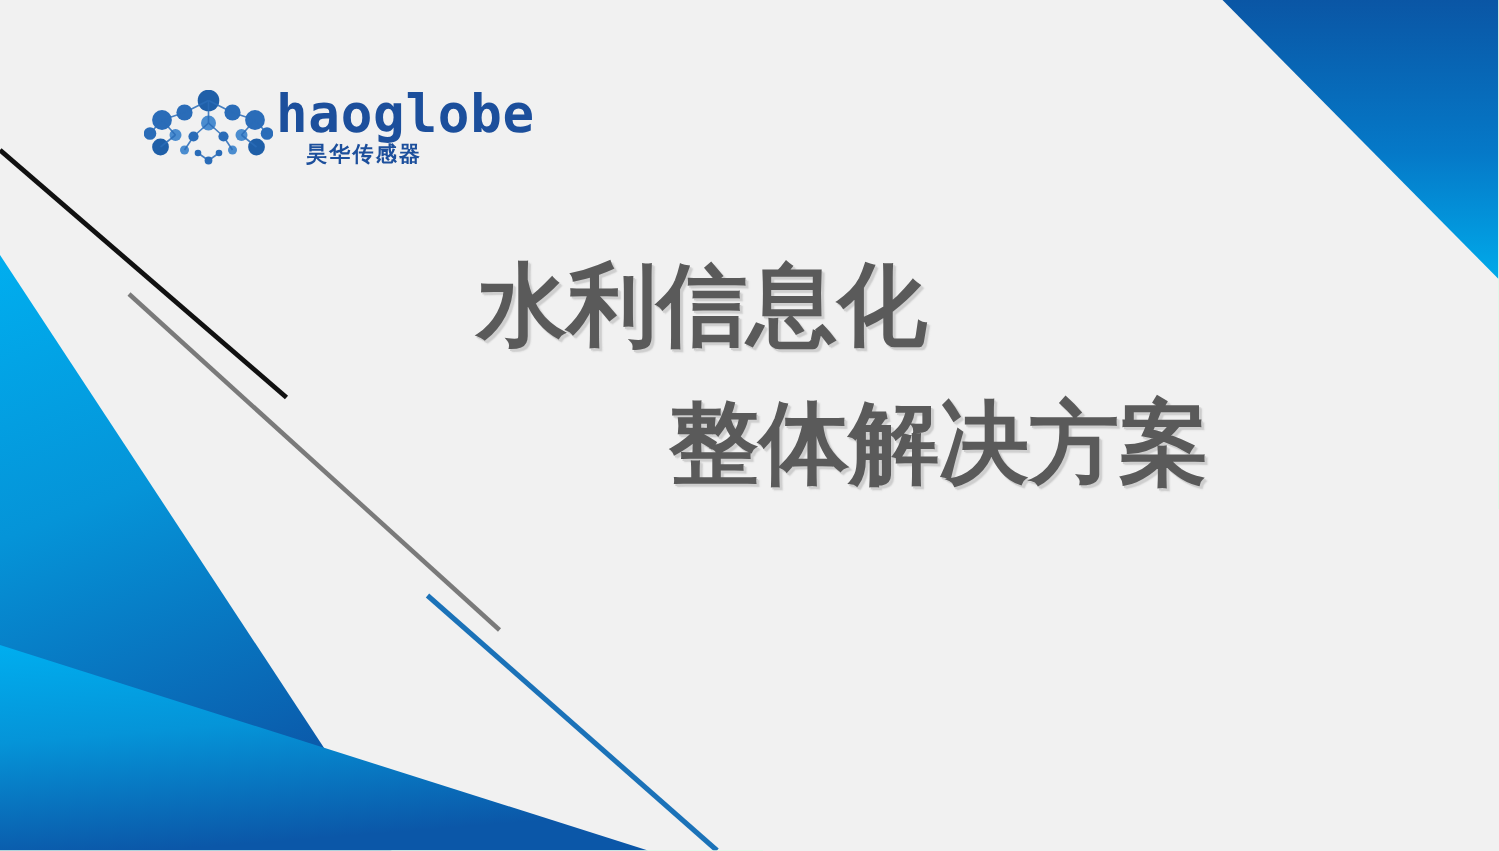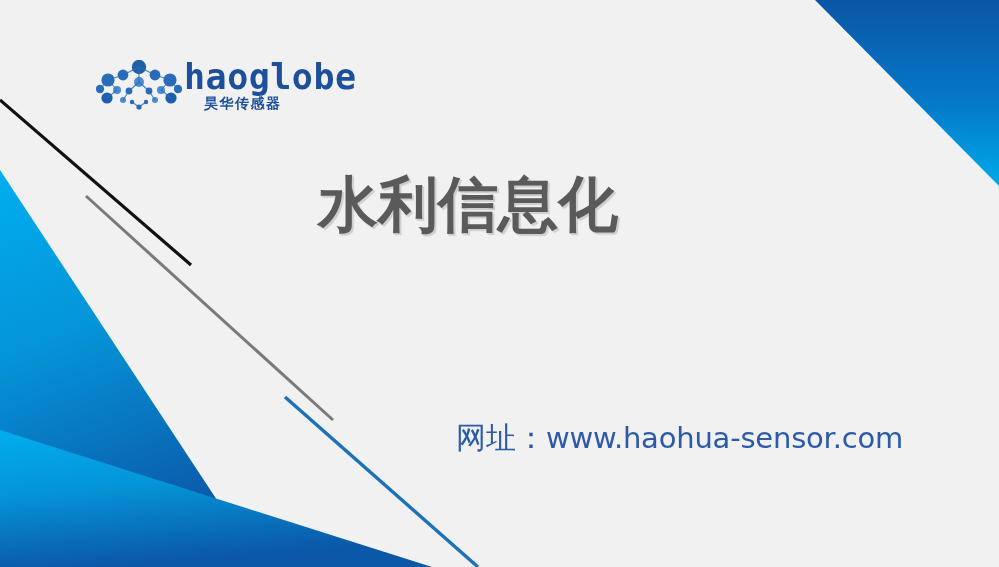--- a/index.html
+++ b/index.html
@@ -191,19 +191,17 @@
       </g>
     </svg>
     <div id="logo-word">
       <div class="logo-text-main">haoglobe</div>
       <div class="logo-text-sub">昊华传感器</div>
     </div>
   </div>
 
   <div id="headline">
     <div class="headline-line" id="headline-line-1">水利信息化</div>
+    <div class="headline-line" id="headline-line-2">整体解决方案</div>
   </div>
 
-  <div id="url-line">
-    <span id="url-label">网址：</span><span id="url-value">www.haohua-sensor.com</span>
-  </div>
 
 </div>
 
 </body></html>

